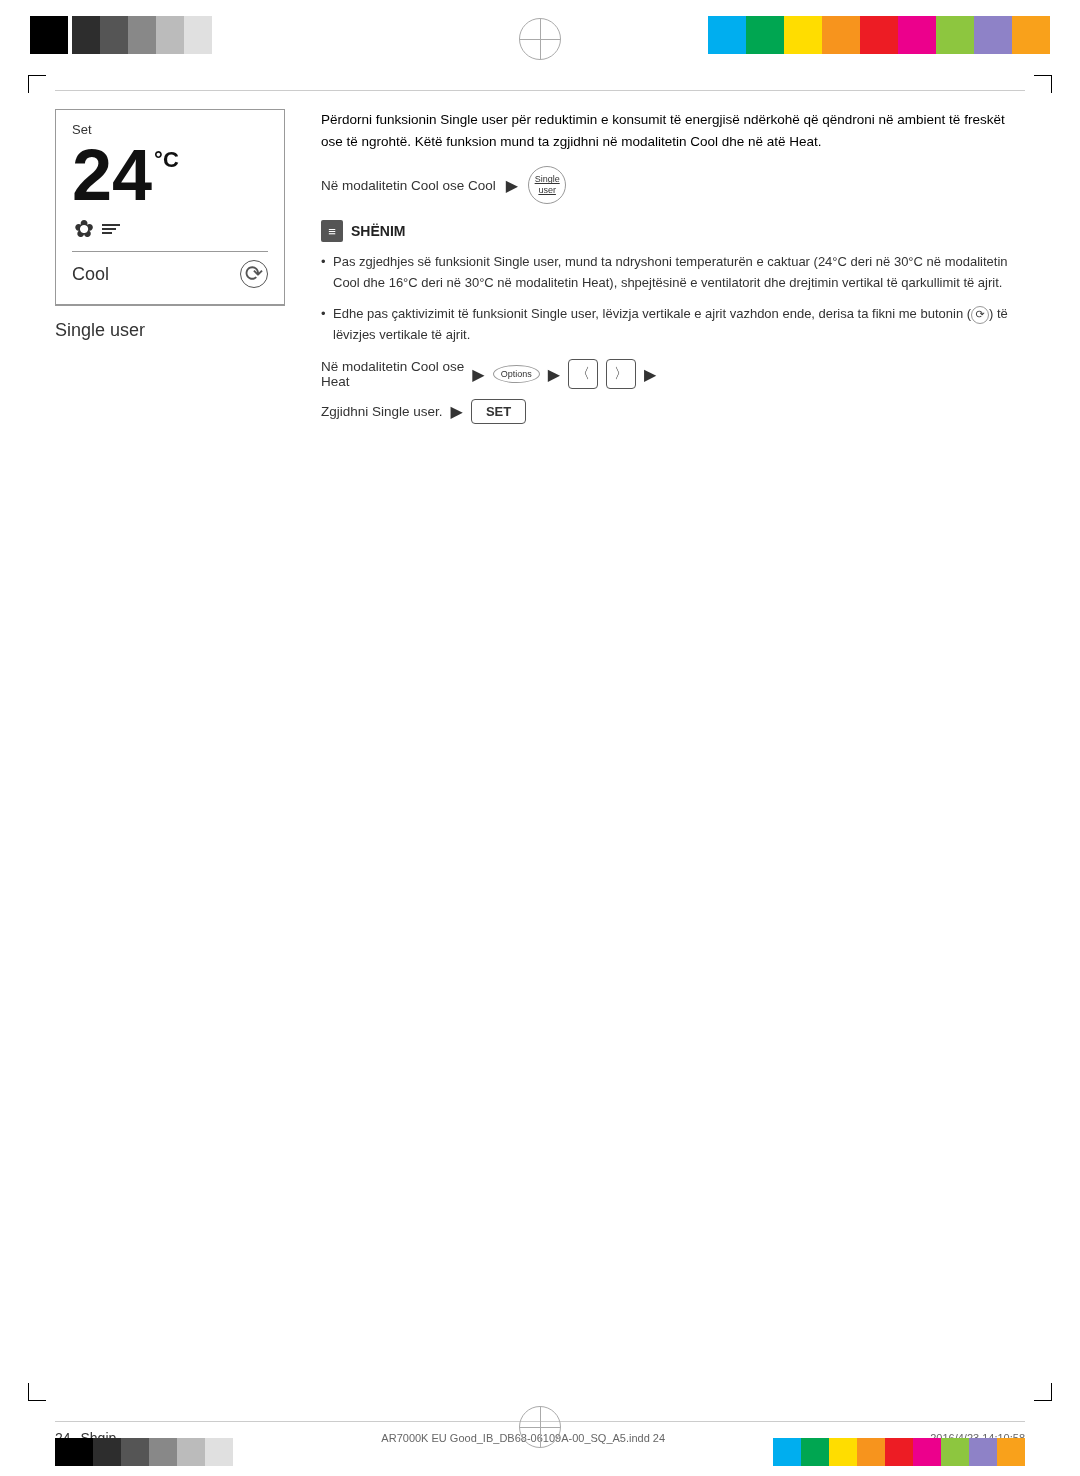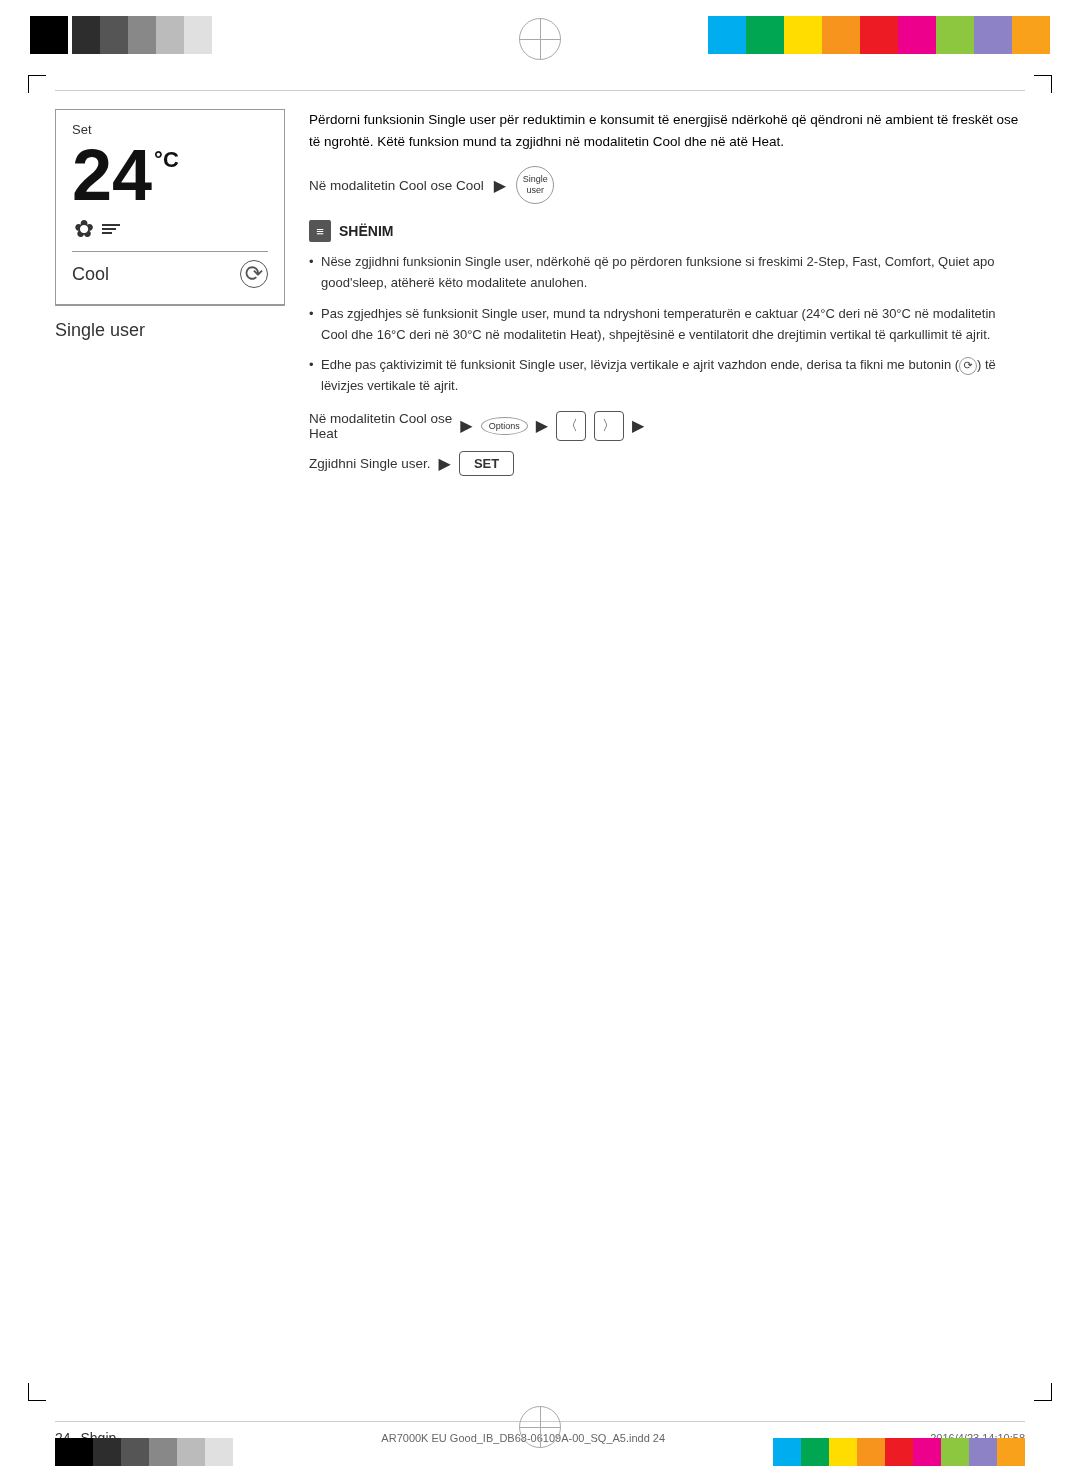--- a/index.html
+++ b/index.html
@@ -92,21 +92,21 @@
       background: #e8e8e8;
       padding: 10px 16px;
       font-size: 13.5px;
       margin-bottom: 20px;
       color: #333;
     }
 
     
     .two-col {
       display: flex;
-      gap: 24px;
+      gap: 36px;
       align-items: flex-start;
     }
 
     
     .left-col {
       width: 230px;
       min-width: 230px;
     }
 
     .display-panel {
@@ -231,20 +231,21 @@
       border-radius: 50%;
       width: 38px;
       height: 38px;
       display: flex;
       align-items: center;
       justify-content: center;
       font-size: 9px;
       text-align: center;
       color: #333;
       line-height: 1.1;
+      text-decoration: underline;
     }
 
     
     .note-section {
       margin-top: 4px;
     }
 
     .note-header {
       display: flex;
       align-items: center;
@@ -502,23 +503,20 @@
         </div>
       </div>
 
       <div class="note-section">
         <div class="note-header">
           <div class="note-icon">≡</div>
           <span>SHËNIM</span>
         </div>
         <ul class="note-list">
           <li>
-            Nëse zgjidhni funksionin Single user, ndërkohë që po përdoren funksione si freskimi 2-Step, Fast, Comfort, Quiet apo good'sleep, atëherë këto modalitete anulohen.
-          </li>
-          <li>
             Pas zgjedhjes së funksionit Single user, mund ta ndryshoni temperaturën e caktuar (24°C deri në 30°C në modalitetin Cool dhe 16°C deri në 30°C në modalitetin Heat), shpejtësinë e ventilatorit dhe drejtimin vertikal të qarkullimit të ajrit.
           </li>
           <li>
             Edhe pas çaktivizimit të funksionit Single user, lëvizja vertikale e ajrit vazhdon ende, derisa ta fikni me butonin (<span class="inline-swing">⟳</span>) të lëvizjes vertikale të ajrit.
           </li>
         </ul>
       </div>
 
       <div class="instruction-row">
         <span>Në modalitetin Cool ose<br>Heat</span>

